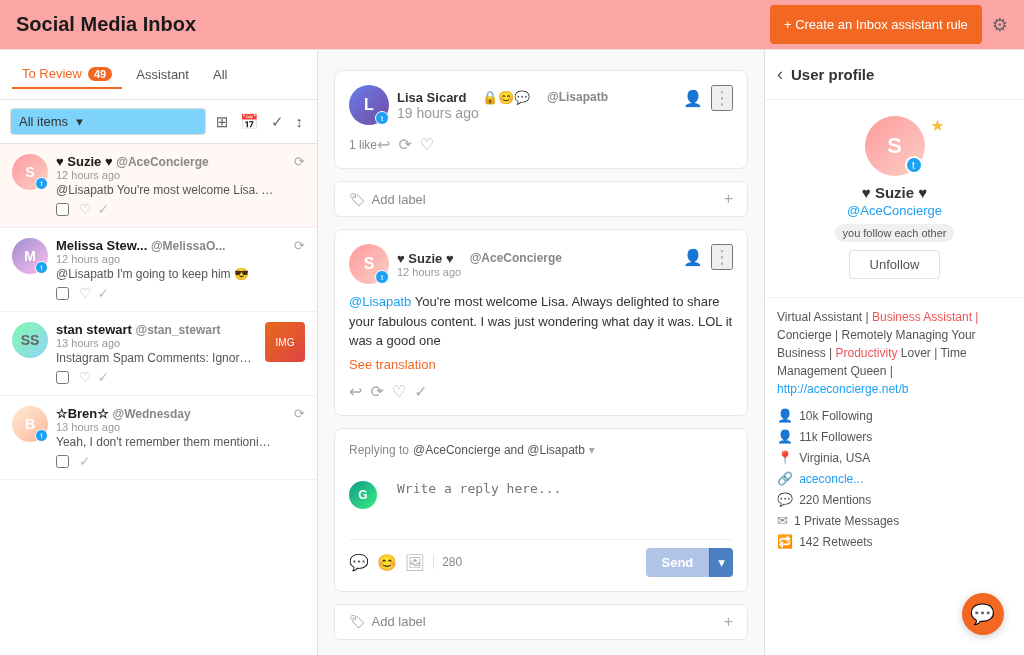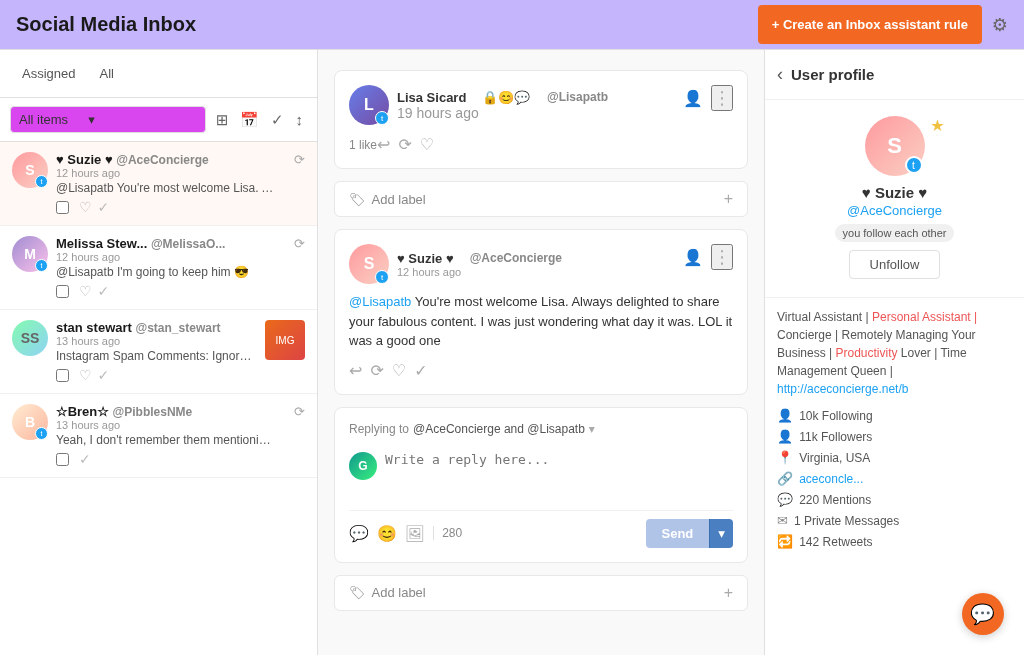--- a/index.html
+++ b/index.html
@@ -1,37 +1,37 @@
 <!DOCTYPE html>
 <html><head>
   <meta charset="utf-8">
   <style>
     * { box-sizing: border-box; margin: 0; padding: 0; }
     body { font-family: -apple-system, BlinkMacSystemFont, 'Segoe UI', sans-serif; font-size: 13px; background: #f5f5f5; color: #333; overflow: hidden; }
 
     .app-container { display: flex; flex-direction: column; height: 655px; width: 1024px; }
 
     
-    .header { display: flex; align-items: center; justify-content: space-between; padding: 10px 16px; background: #c4b5fd; border-bottom: 1px solid #e0e0e0; height: 50px; }
+    .header { display: flex; align-items: center; justify-content: space-between; padding: 10px 16px; background: #fca5a5; border-bottom: 1px solid #e0e0e0; height: 50px; }
     .header-title { font-size: 20px; font-weight: 700; color: #1a1a1a; }
     .header-actions { display: flex; align-items: center; gap: 10px; }
-    .btn-create { background: #f26722; color: #fff; border: none; border-radius: 4px; padding: 12px 14px; font-size: 13px; font-weight: 700; cursor: pointer; display: flex; align-items: center; gap: 6px; }
+    .btn-create { background: #f26722; color: #fff; border: none; border-radius: 4px; padding: 12px 14px; font-size: 13px; font-weight: 400; cursor: pointer; display: flex; align-items: center; gap: 6px; }
     .gear-btn { background: none; border: none; cursor: pointer; color: #666; font-size: 18px; }
 
     
     .main { display: flex; flex: 1; overflow: hidden; }
 
     
     .sidebar { width: 318px; background: #fff; border-right: 1px solid #e0e0e0; display: flex; flex-direction: column; overflow: hidden; }
     .sidebar-tabs { display: flex; align-items: center; padding: 10px 12px; border-bottom: 1px solid #e0e0e0; gap: 4px; }
     .tab-btn { background: none; border: none; cursor: pointer; padding: 6px 10px; font-size: 13px; font-weight: 500; color: #555; border-radius: 4px; display: flex; align-items: center; gap: 6px; }
     .tab-btn.active { color: #f26722; border-bottom: 2px solid #f26722; border-radius: 0; }
     .tab-badge { background: #f26722; color: #fff; border-radius: 10px; padding: 1px 6px; font-size: 11px; font-weight: 700; }
     .sidebar-filter { display: flex; align-items: center; padding: 8px 10px; border-bottom: 1px solid #e0e0e0; gap: 6px; }
-    .filter-select { border: 1px solid #ddd; border-radius: 4px; padding: 5px 8px; font-size: 13px; color: #333; background: #d946ef; cursor: pointer; display: flex; align-items: center; gap: 20px; flex: 1; }
+    .filter-select { border: 1px solid #ddd; border-radius: 4px; padding: 5px 8px; font-size: 13px; color: #333; background: #7dd3fc; cursor: pointer; display: flex; align-items: center; gap: 8px; flex: 1; }
     .filter-icons { display: flex; gap: 4px; }
     .filter-icon-btn { background: none; border: none; cursor: pointer; color: #666; padding: 4px; font-size: 15px; border-radius: 3px; }
     .items-list { flex: 1; overflow-y: auto; }
     .list-item { display: flex; align-items: flex-start; padding: 10px 12px; border-bottom: 1px solid #f0f0f0; cursor: pointer; position: relative; gap: 8px; }
     .list-item.active { background: #fff8f5; }
     .avatar-twitter { position: absolute; bottom: 0; right: 0; width: 13px; height: 13px; background: #1da1f2; border-radius: 50%; display: flex; align-items: center; justify-content: center; font-size: 7px; color: #fff; border: 1px solid #fff; }
     .item-content { flex: 1; min-width: 0; }
     .item-header { display: flex; align-items: flex-end; justify-content: space-between; }
     .item-name { font-weight: 600; font-size: 13px; color: #1a1a1a; }
     .item-handle { color: #888; font-size: 12px; }
@@ -66,24 +66,24 @@
     .msg-action { background: none; border: none; cursor: pointer; color: #aaa; font-size: 16px; }
     .msg-assign-btn { background: none; border: none; cursor: pointer; color: #aaa; font-size: 16px; }
 
     
     .add-label-row { display: flex; align-items: center; justify-content: space-between; padding: 8px 14px; background: #fff; border-radius: 6px; border: 1px solid #e8e8e8; }
     .add-label-left { display: flex; align-items: center; gap: 6px; color: #888; font-size: 13px; cursor: pointer; }
     .add-label-plus { color: #aaa; cursor: pointer; font-size: 16px; }
 
     
     .reply-box { background: #fff; border-radius: 8px; border: 1px solid #e8e8e8; padding: 14px; }
-    .reply-to { display: flex; align-items: center; gap: 4px; color: #888; font-size: 12px; margin-bottom: 16px; }
+    .reply-to { display: flex; align-items: center; gap: 4px; color: #888; font-size: 12px; margin-bottom: 24px; }
     .reply-to-handles { color: #555; font-weight: 500; }
     .reply-chevron { color: #aaa; cursor: pointer; }
-    .reply-textarea { width: 100%; border: none; outline: none; font-size: 13px; color: #333; resize: none; min-height: 50px; }
+    .reply-textarea { width: 100%; border: none; outline: none; font-size: 13px; color: #333; resize: none; min-height: 50px; margin-left: 12px; }
     .reply-avatar { width: 28px; height: 28px; background: linear-gradient(135deg, #11998e, #38ef7d); border-radius: 50%; display: flex; align-items: center; justify-content: center; font-size: 12px; font-weight: 700; color: #fff; flex-shrink: 0; }
     .reply-input-row { display: flex; align-items: flex-start; gap: 8px; }
     .reply-toolbar { display: flex; align-items: center; justify-content: space-between; margin-top: 8px; border-top: 1px solid #f0f0f0; padding-top: 8px; }
     .reply-tools { display: flex; align-items: center; gap: 8px; }
     .reply-tool-btn { background: none; border: none; cursor: pointer; color: #aaa; font-size: 16px; }
     .reply-char-count { color: #888; font-size: 12px; border-left: 1px solid #e0e0e0; padding-left: 8px; }
     .reply-send-group { display: flex; }
     .send-btn { background: #b0c4e8; color: #fff; border: none; padding: 7px 16px; font-size: 13px; font-weight: 600; cursor: pointer; border-radius: 4px 0 0 4px; }
     .send-dropdown { background: #4a7fc1; color: #fff; border: none; padding: 7px 8px; cursor: pointer; border-radius: 0 4px 4px 0; border-left: 1px solid #3a6faf; }
 
@@ -130,22 +130,26 @@
         <span>⚙</span>
       </button>
     </div>
   </div>
 
   <div class="main">
 
     <div class="sidebar">
 
       <div class="sidebar-tabs">
+        <button class="tab-btn active">
+          <span>To Review</span>
+          <span class="tab-badge">49</span>
+        </button>
         <button class="tab-btn">
-          <span>Assigned</span>
+          <span>Assistant</span>
         </button>
         <button class="tab-btn">
           <span>All</span>
         </button>
       </div>
 
       <div class="sidebar-filter">
         <div class="filter-select">
           <span>All items</span>
           <span>▾</span>
@@ -221,21 +225,21 @@
           </div>
         </div>
 
         <div class="list-item">
           <div style="position:relative;flex-shrink:0;">
             <div class="avatar-bren">B</div>
             <div class="avatar-twitter">t</div>
           </div>
           <div class="item-content">
             <div class="item-header">
-              <span class="item-name">☆Bren☆ <span class="item-handle">@PibblesNMe</span></span>
+              <span class="item-name">☆Bren☆ <span class="item-handle">@Wednesday</span></span>
               <span style="color:#aaa;font-size:13px;">⟳</span>
             </div>
             <div class="item-time">13 hours ago</div>
             <div class="item-text">Yeah, I don't remember them mentioning measles. Just monkeypox</div>
             <div class="item-actions">
               <input type="checkbox" style="margin-right: 4px;">
               <button class="item-action-btn">✓</button>
             </div>
           </div>
         </div>
@@ -305,20 +309,23 @@
             </div>
             <div style="display:flex;align-items:center;gap:8px;">
               <button class="msg-assign-btn">👤</button>
               <button class="msg-more">⋮</button>
             </div>
           </div>
           <div class="msg-body">
             <span style="color:#1da1f2;">@Lisapatb</span>
             <span> You're most welcome Lisa. Always delighted to share your fabulous content. I was just wondering what day it was. LOL it was a good one</span>
           </div>
+          <div>
+            <span class="see-translation">See translation</span>
+          </div>
           <div class="msg-footer">
             <span></span>
             <div class="msg-actions">
               <button class="msg-action">↩</button>
               <button class="msg-action">⟳</button>
               <button class="msg-action">♡</button>
               <button class="msg-action">✓</button>
             </div>
           </div>
         </div>
@@ -372,21 +379,21 @@
           <div class="profile-twitter-badge">t</div>
           <span class="profile-star">★</span>
         </div>
         <div class="profile-name">♥ Suzie ♥</div>
         <div class="profile-handle">@AceConcierge</div>
         <div class="follow-badge">you follow each other</div>
         <button class="unfollow-btn">Unfollow</button>
       </div>
 
       <div class="profile-bio">
-        <span>Virtual Assistant | <span style="color:#e55;">Personal Assistant |</span> Concierge | Remotely Managing Your Business | <span style="color:#e55;">Productivity</span> Lover | Time Management Queen | <span style="color:#1da1f2;">http://aceconcierge.net/b</span></span>
+        <span>Virtual Assistant | <span style="color:#e55;">Business Assistant |</span> Concierge | Remotely Managing Your Business | <span style="color:#e55;">Productivity</span> Lover | Time Management Queen | <span style="color:#1da1f2;">http://aceconcierge.net/b</span></span>
       </div>
 
       <div class="profile-stats">
         <div class="stat-row">
           <span class="stat-icon">👤</span>
           <span>10k Following</span>
         </div>
         <div class="stat-row">
           <span class="stat-icon">👤</span>
           <span>11k Followers</span>

